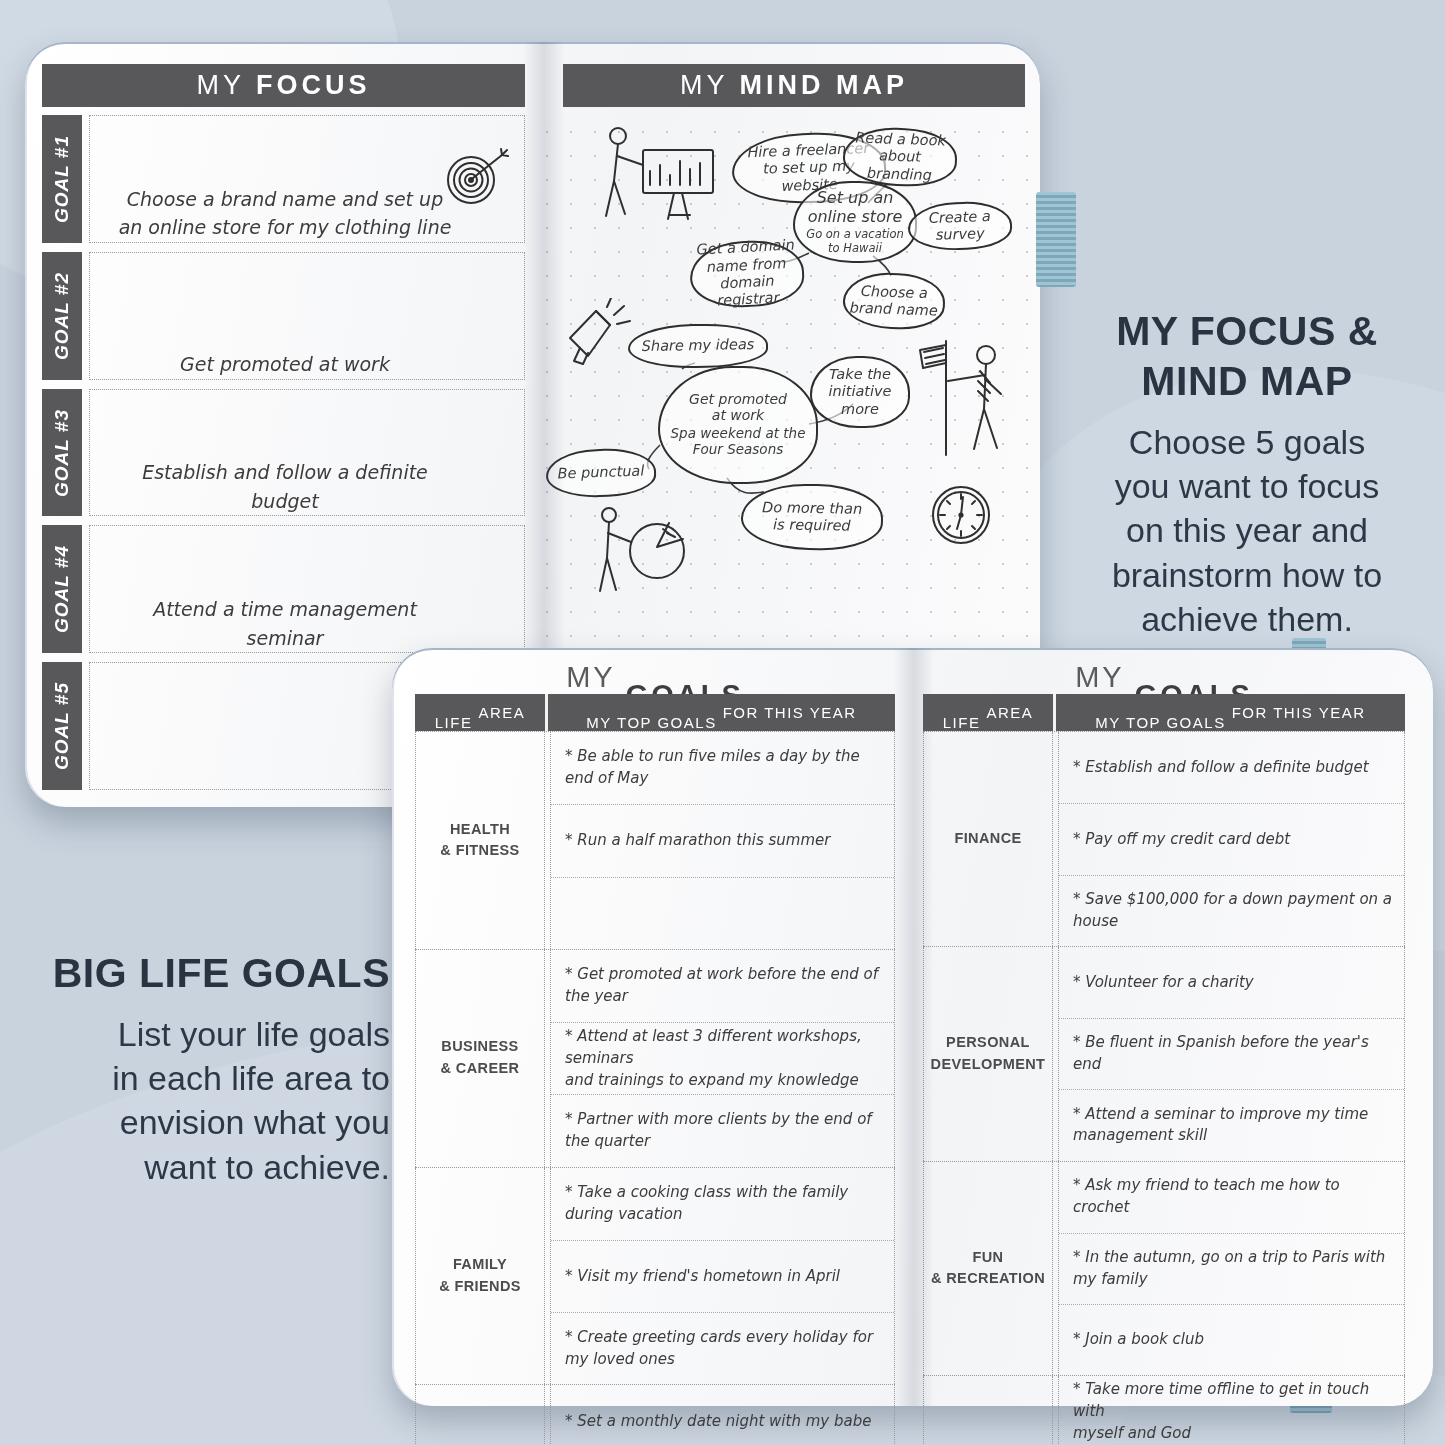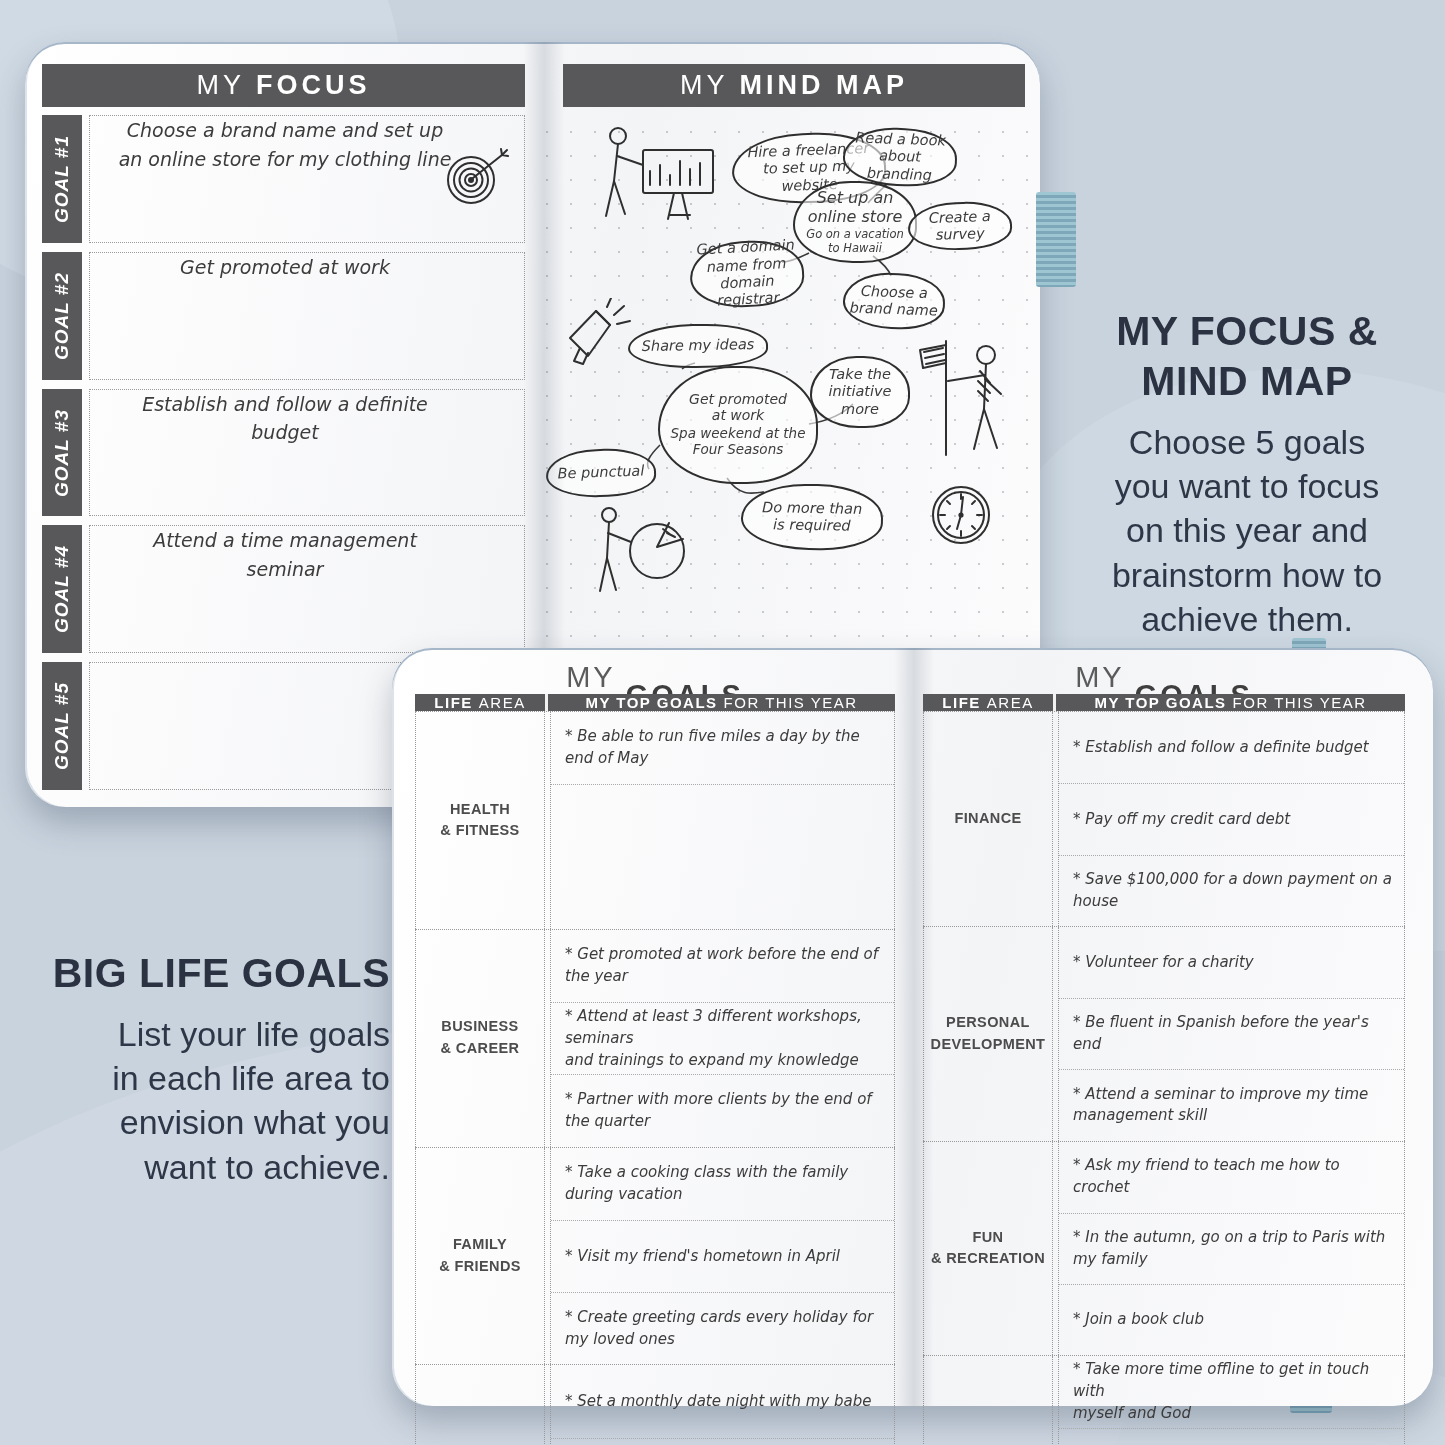--- a/index.html
+++ b/index.html
@@ -36,21 +36,21 @@
   .header-bar .bold{font-weight:700;}
   #focus-header{left:17px;top:22px;width:483px;height:43px;}
   #mindmap-header{left:538px;top:22px;width:462px;height:43px;}
 
   
   .goal-rows{position:absolute;left:17px;top:73px;width:483px;height:675px;display:flex;flex-direction:column;gap:9px;}
   .goal-row{flex:1;display:flex;gap:7px;}
   .goal-label{width:40px;background:#58585a;color:#fff;display:flex;align-items:center;justify-content:center;}
   .goal-label span{writing-mode:vertical-rl;transform:rotate(180deg);font-weight:700;font-style:italic;
                    font-size:19px;letter-spacing:1px;}
-  .goal-box{flex:1;border:1px dotted #9a9a9a;position:relative;display:flex;align-items:flex-start;justify-content:center;padding:0 66px 0 22px;}
+  .goal-box{flex:1;border:1px dotted #9a9a9a;position:relative;display:flex;align-items:flex-end;justify-content:center;padding:0 66px 0 22px;}
   .hand{font-family:"DejaVu Sans",sans-serif;font-style:italic;color:#3c3c3c;}
   .goal-text{font-size:19px;line-height:1.5;text-align:center;white-space:pre-line;}
   .goal-icon{position:absolute;right:14px;top:50%;transform:translateY(-50%);}
 
   
   .mindmap-area{position:absolute;left:502px;top:70px;width:513px;height:690px;
                 background-image:radial-gradient(rgba(140,146,152,.45) 1.3px, transparent 1.4px);
                 background-size:24px 24px;background-position:8px 8px;}
   .connectors{position:absolute;left:0;top:0;}
   .bubble{position:absolute;border:2px solid #2e2e2e;background:rgba(255,255,255,.6);
@@ -83,21 +83,21 @@
   
   .pagecol{position:absolute;top:12px;bottom:21px;display:flex;flex-direction:column;}
   #pagecol-left{left:23px;width:480px;}
   #pagecol-right{left:531px;width:482px;}
   .gtitle{height:34px;display:flex;align-items:center;justify-content:center;font-size:29px;letter-spacing:3px;color:#4a4a4a;}
   .gtitle .light{font-weight:400;color:#5b5b5b;margin-right:10px;}
   .gtitle .bold{font-weight:700;color:#3e3e3e;margin-top:36px;}
   .ghead{height:45px;display:flex;background:#58585a;color:#fff;font-size:15px;letter-spacing:1.5px;}
   .ghead .c1{width:130px;display:flex;align-items:center;justify-content:center;border-right:3px solid #f2f2f2;}
   .ghead .c2{flex:1;display:flex;align-items:center;justify-content:center;}
-  .ghead .b{font-weight:700;margin-right:6px;}
+  .ghead .b{font-weight:400;margin-right:6px;margin-top:20px;}
   .gbody{flex:1;display:grid;grid-template-rows:repeat(4,1fr);border-bottom:1px dotted #999;}
   .gsection{display:grid;grid-template-columns:130px 1fr;border-top:1px dotted #999;}
   .gsection:first-child{border-top:1px dotted #999;}
   .area-cell{border-left:1px dotted #999;border-right:1px dotted #999;display:flex;align-items:center;justify-content:center;
              text-align:center;font-weight:700;font-size:14.5px;letter-spacing:.4px;color:#4c4c4c;
              line-height:1.5;white-space:pre-line;}
   .goals-cell{display:grid;grid-template-rows:repeat(3,1fr);border-left:1px dotted #999;margin-left:5px;border-right:1px dotted #999;}
   .gline{display:flex;align-items:center;padding:3px 10px 3px 14px;font-size:15px;line-height:1.45;white-space:pre-line;}
   .gline + .gline{border-top:1px dotted #aaa;}
 
@@ -340,20 +340,21 @@
           <span class="b">MY TOP GOALS</span>
           <span>FOR THIS YEAR</span>
         </div>
       </div>
       <div class="gbody">
         <div class="gsection">
           <div class="area-cell">HEALTH
 &amp; FITNESS</div>
           <div class="goals-cell">
             <div class="gline hand">* Be able to run five miles a day by the end of May</div>
+            <div class="gline hand">* Run a half marathon this summer</div>
             <div class="gline hand"></div>
           </div>
         </div>
         <div class="gsection">
           <div class="area-cell">BUSINESS
 &amp; CAREER</div>
           <div class="goals-cell">
             <div class="gline hand">* Get promoted at work before the end of the year</div>
             <div class="gline hand">* Attend at least 3 different workshops, seminars
 and trainings to expand my knowledge</div>

